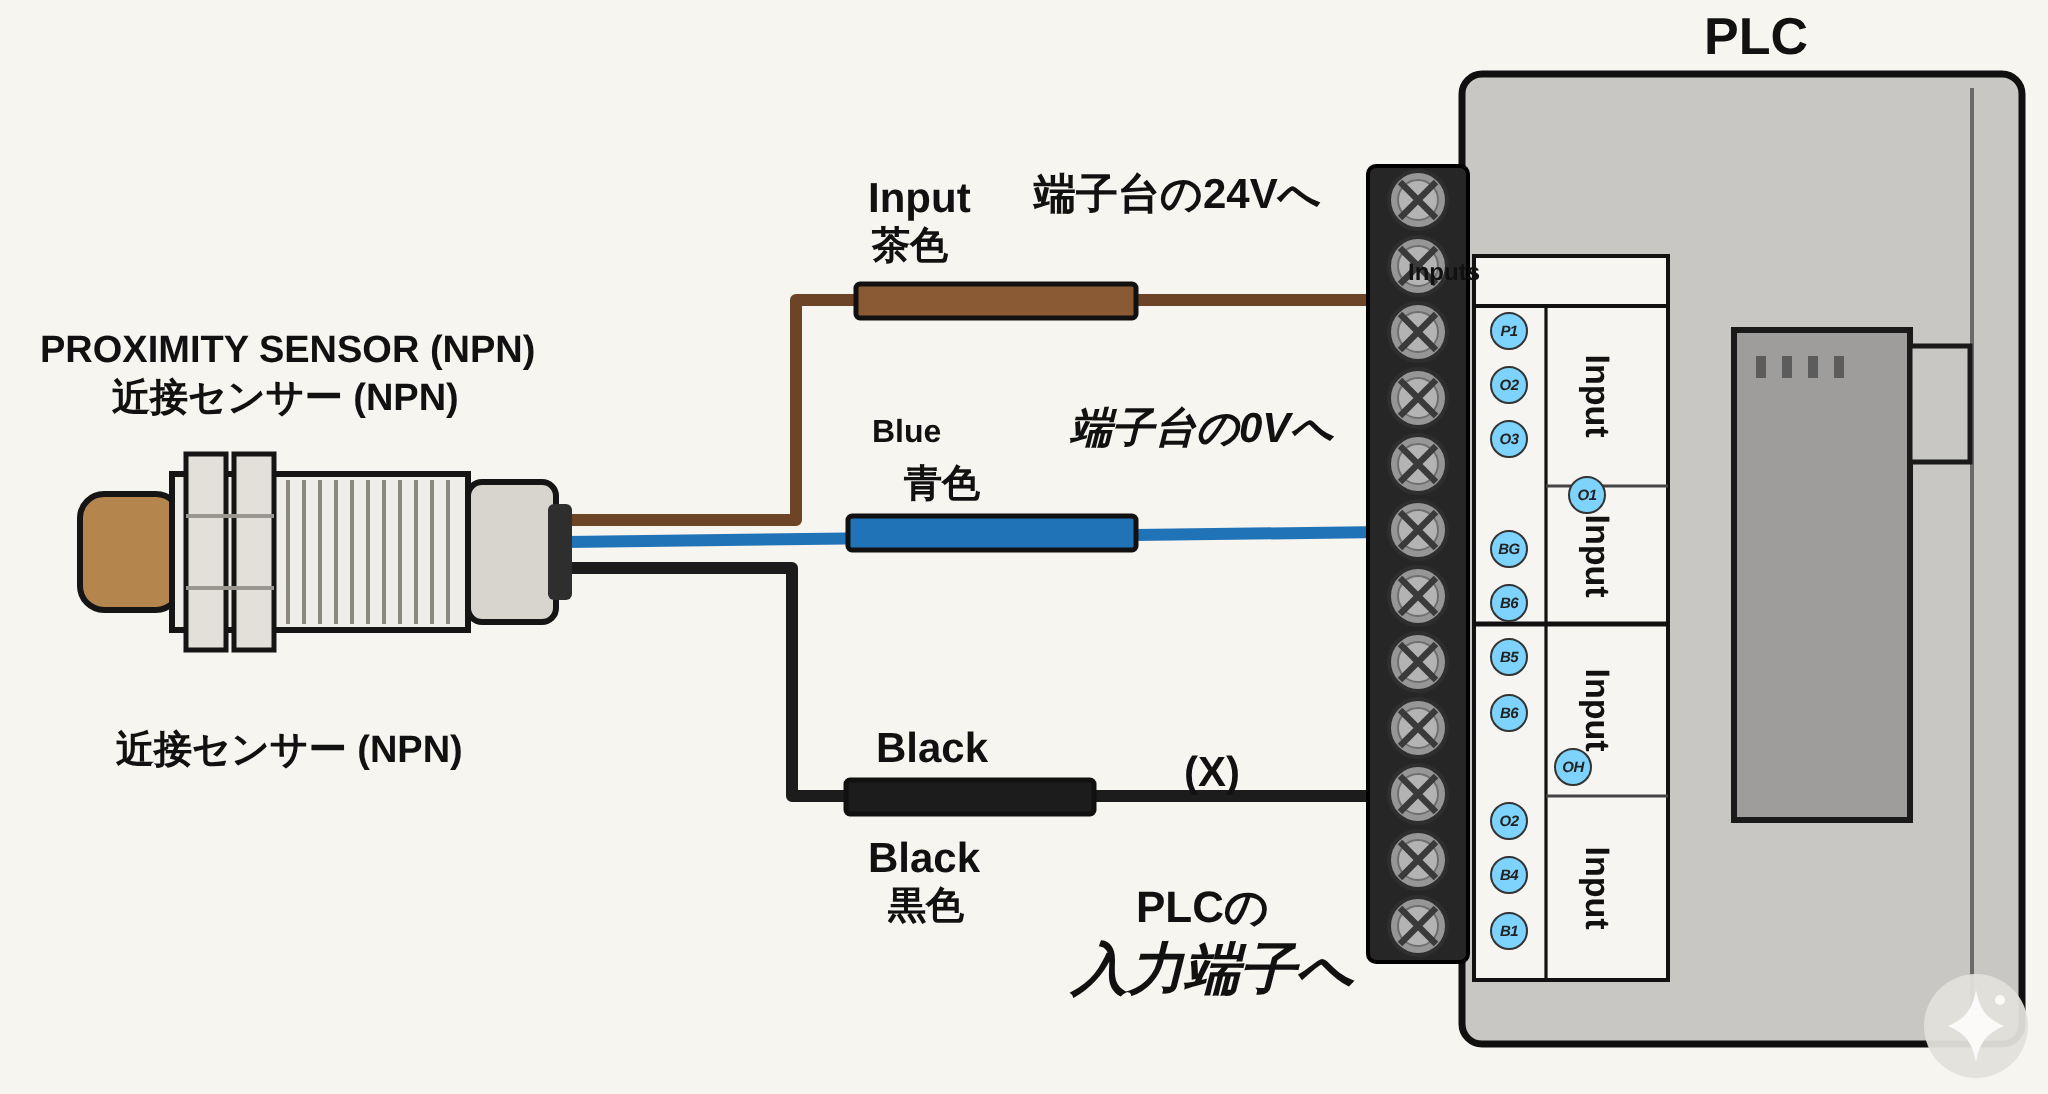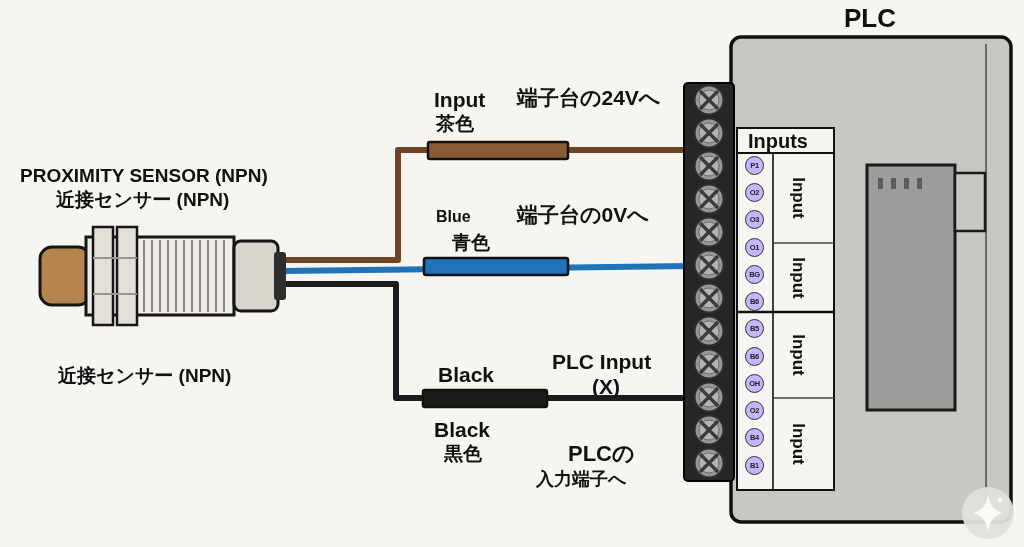--- a/index.html
+++ b/index.html
@@ -10,24 +10,25 @@
     background:#f7f5f0; overflow:hidden;
   }
   #diagram-svg { position:absolute; left:0; top:0; }
   .lbl {
     position:absolute; font-weight:700; color:#111;
     white-space:nowrap; line-height:1.1;
   }
   .badge {
     position:absolute; left:745px; width:19px; height:19px;
     border:1.5px solid #333; border-radius:50%;
-    background:#c4b5fd; color:#222;
+    background:#7dd3fc; color:#222;
     font-size:7.5px; font-weight:700;
     display:flex; align-items:center; justify-content:center;
     letter-spacing:-0.3px;
+    font-style:italic;
   }
   .vlabel {
     position:absolute; left:768px; width:60px; height:20px;
     transform:rotate(90deg); transform-origin:center;
     text-align:center; font-weight:700; font-size:17px; color:#111;
     white-space:nowrap;
   }
 </style>
 </head>
 <body>
@@ -128,45 +129,44 @@
 
   <div class="lbl" style="left:20px;  top:166px; font-size:19px;">PROXIMITY SENSOR (NPN)</div>
   <div class="lbl" style="left:56px;  top:190px; font-size:19px;">近接センサー (NPN)</div>
   <div class="lbl" style="left:58px;  top:366px; font-size:19px;">近接センサー (NPN)</div>
 
   <div class="lbl" style="left:434px; top:88px;  font-size:21px;">Input</div>
   <div class="lbl" style="left:517px; top:86px;  font-size:21px;">端子台の24Vへ</div>
   <div class="lbl" style="left:436px; top:114px; font-size:19px;text-align:right;">茶色</div>
 
   <div class="lbl" style="left:436px; top:208px; font-size:16px;">Blue</div>
-  <div class="lbl" style="left:517px; top:203px; font-size:21px;">端子台の0Vへ</div>
+  <div class="lbl" style="left:535px; top:203px; font-size:21px;font-style:italic;">端子台の0Vへ</div>
   <div class="lbl" style="left:452px; top:233px; font-size:19px;">青色</div>
 
   <div class="lbl" style="left:438px; top:363px; font-size:21px;">Black</div>
-  <div class="lbl" style="left:552px; top:350px; font-size:21px;">PLC Input</div>
   <div class="lbl" style="left:592px; top:375px; font-size:21px;">(X)</div>
   <div class="lbl" style="left:434px; top:418px; font-size:21px;">Black</div>
   <div class="lbl" style="left:444px; top:444px; font-size:19px;">黒色</div>
   <div class="lbl" style="left:568px; top:442px; font-size:22px;">PLCの</div>
-  <div class="lbl" style="left:536px; top:470px; font-size:18px;">入力端子へ</div>
+  <div class="lbl" style="left:536px; top:470px; font-size:28px;font-style:italic;">入力端子へ</div>
 
-  <div class="lbl" style="left:812px; top:4px; width:84px; text-align:right; font-size:26px;">PLC</div>
-  <div class="lbl" style="left:748px; top:130px; font-size:20px;">Inputs</div>
+  <div class="lbl" style="left:852px; top:4px; width:84px; text-align:left; font-size:26px;">PLC</div>
+  <div class="lbl" style="left:704px; top:130px; font-size:12px;">Inputs</div>
 
   <div class="vlabel" style="top:188px;">Input</div>
   <div class="vlabel" style="top:268px;">Input</div>
   <div class="vlabel" style="top:345px;">Input</div>
   <div class="vlabel" style="top:434px;">Input</div>
 
   <div class="badge" style="top:156px;">P1</div>
   <div class="badge" style="top:183px;">O2</div>
   <div class="badge" style="top:210px;">O3</div>
-  <div class="badge" style="top:238px;">O1</div>
+  <div class="badge" style="top:238px;margin-left:39px;">O1</div>
   <div class="badge" style="top:265px;text-align:right;">BG</div>
   <div class="badge" style="top:292px;">B6</div>
   <div class="badge" style="top:319px;">B5</div>
   <div class="badge" style="top:347px;">B6</div>
-  <div class="badge" style="top:374px;">OH</div>
+  <div class="badge" style="top:374px;margin-left:32px;">OH</div>
   <div class="badge" style="top:401px;">O2</div>
   <div class="badge" style="top:428px;">B4</div>
   <div class="badge" style="top:456px;">B1</div>
 
 </div>
 
 </body></html>

